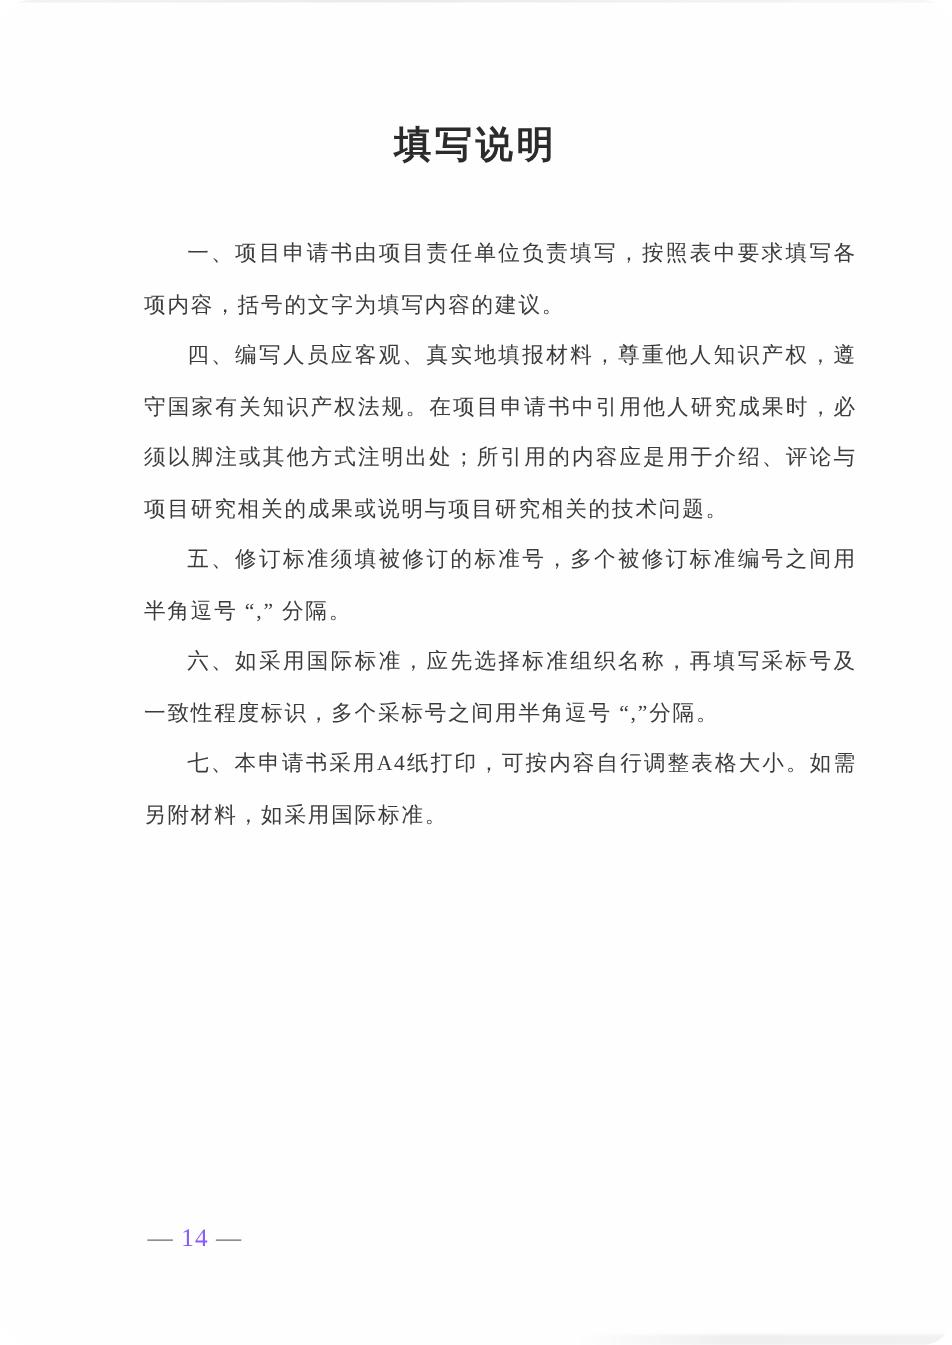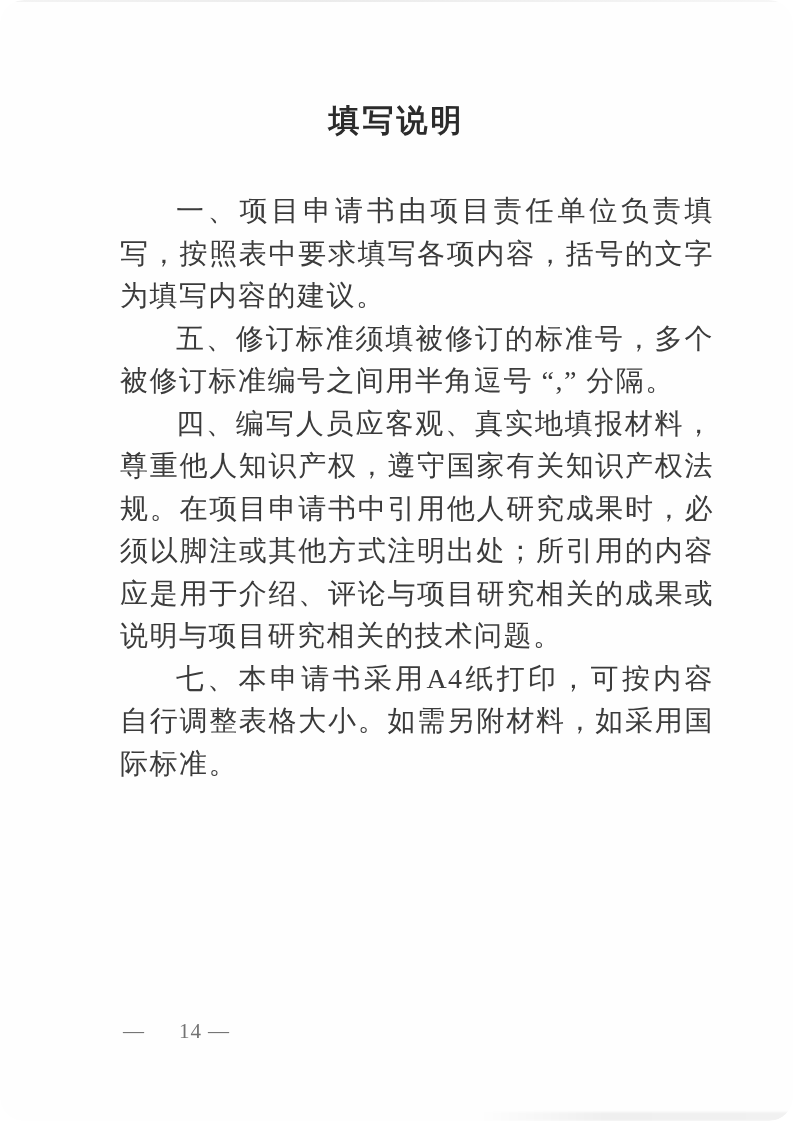--- a/index.html
+++ b/index.html
@@ -47,21 +47,21 @@
     font-size: 31px;
     letter-spacing: 3px;
     color: var(--title_ink);
     line-height: 42px;
   }
 
   .body-text {
     margin: 48px 0 0 120px;
     width: 594px;
     color: var(--ink);
-    font-size: 28px;
+    font-size: 18px;
     line-height: 42.5px;
     letter-spacing: 1.5px;
     text-align: justify;
     text-justify: inter-character;
   }
 
   .body-text p.para {
     text-indent: 2em;
     margin: 0;
   }
@@ -69,34 +69,35 @@
   .page-number {
     position: absolute;
     left: 117px;
     top: 1019px;
     color: var(--footer_ink);
     font-size: 21px;
     letter-spacing: 1px;
     white-space: nowrap;
   }
   .page-number .dash { color: #6d6d6d; padding: 0 6px; }
-  .page-number .num { color: #737373; margin-left: 28px; }
+  .page-number .num { color: #8b5cf6; }
 </style>
 </head>
 <body>
 
 <div class="page">
   <div class="scan-top-line"></div>
 
   <h1 class="doc-title">填写说明</h1>
 
   <div class="body-text">
       <p class="para">一、项目申请书由项目责任单位负责填写，按照表中要求填写各项内容，括号的文字为填写内容的建议。</p>
+      <p class="para">四、编写人员应客观、真实地填报材料，尊重他人知识产权，遵守国家有关知识产权法规。在项目申请书中引用他人研究成果时，必须以脚注或其他方式注明出处；所引用的内容应是用于介绍、评论与项目研究相关的成果或说明与项目研究相关的技术问题。</p>
       <p class="para">五、修订标准须填被修订的标准号，多个被修订标准编号之间用半角逗号 “,” 分隔。</p>
-      <p class="para">四、编写人员应客观、真实地填报材料，尊重他人知识产权，遵守国家有关知识产权法规。在项目申请书中引用他人研究成果时，必须以脚注或其他方式注明出处；所引用的内容应是用于介绍、评论与项目研究相关的成果或说明与项目研究相关的技术问题。</p>
+      <p class="para">六、如采用国际标准，应先选择标准组织名称，再填写采标号及一致性程度标识，多个采标号之间用半角逗号 “,”分隔。</p>
       <p class="para">七、本申请书采用A4纸打印，可按内容自行调整表格大小。如需另附材料，如采用国际标准。</p>
     </div>
 
   <div class="page-number">
     <span class="dash">—</span><span class="num">14</span><span class="dash">—</span>
   </div>
 
   <div class="scan-bottom-shadow"></div>
 </div>
 

